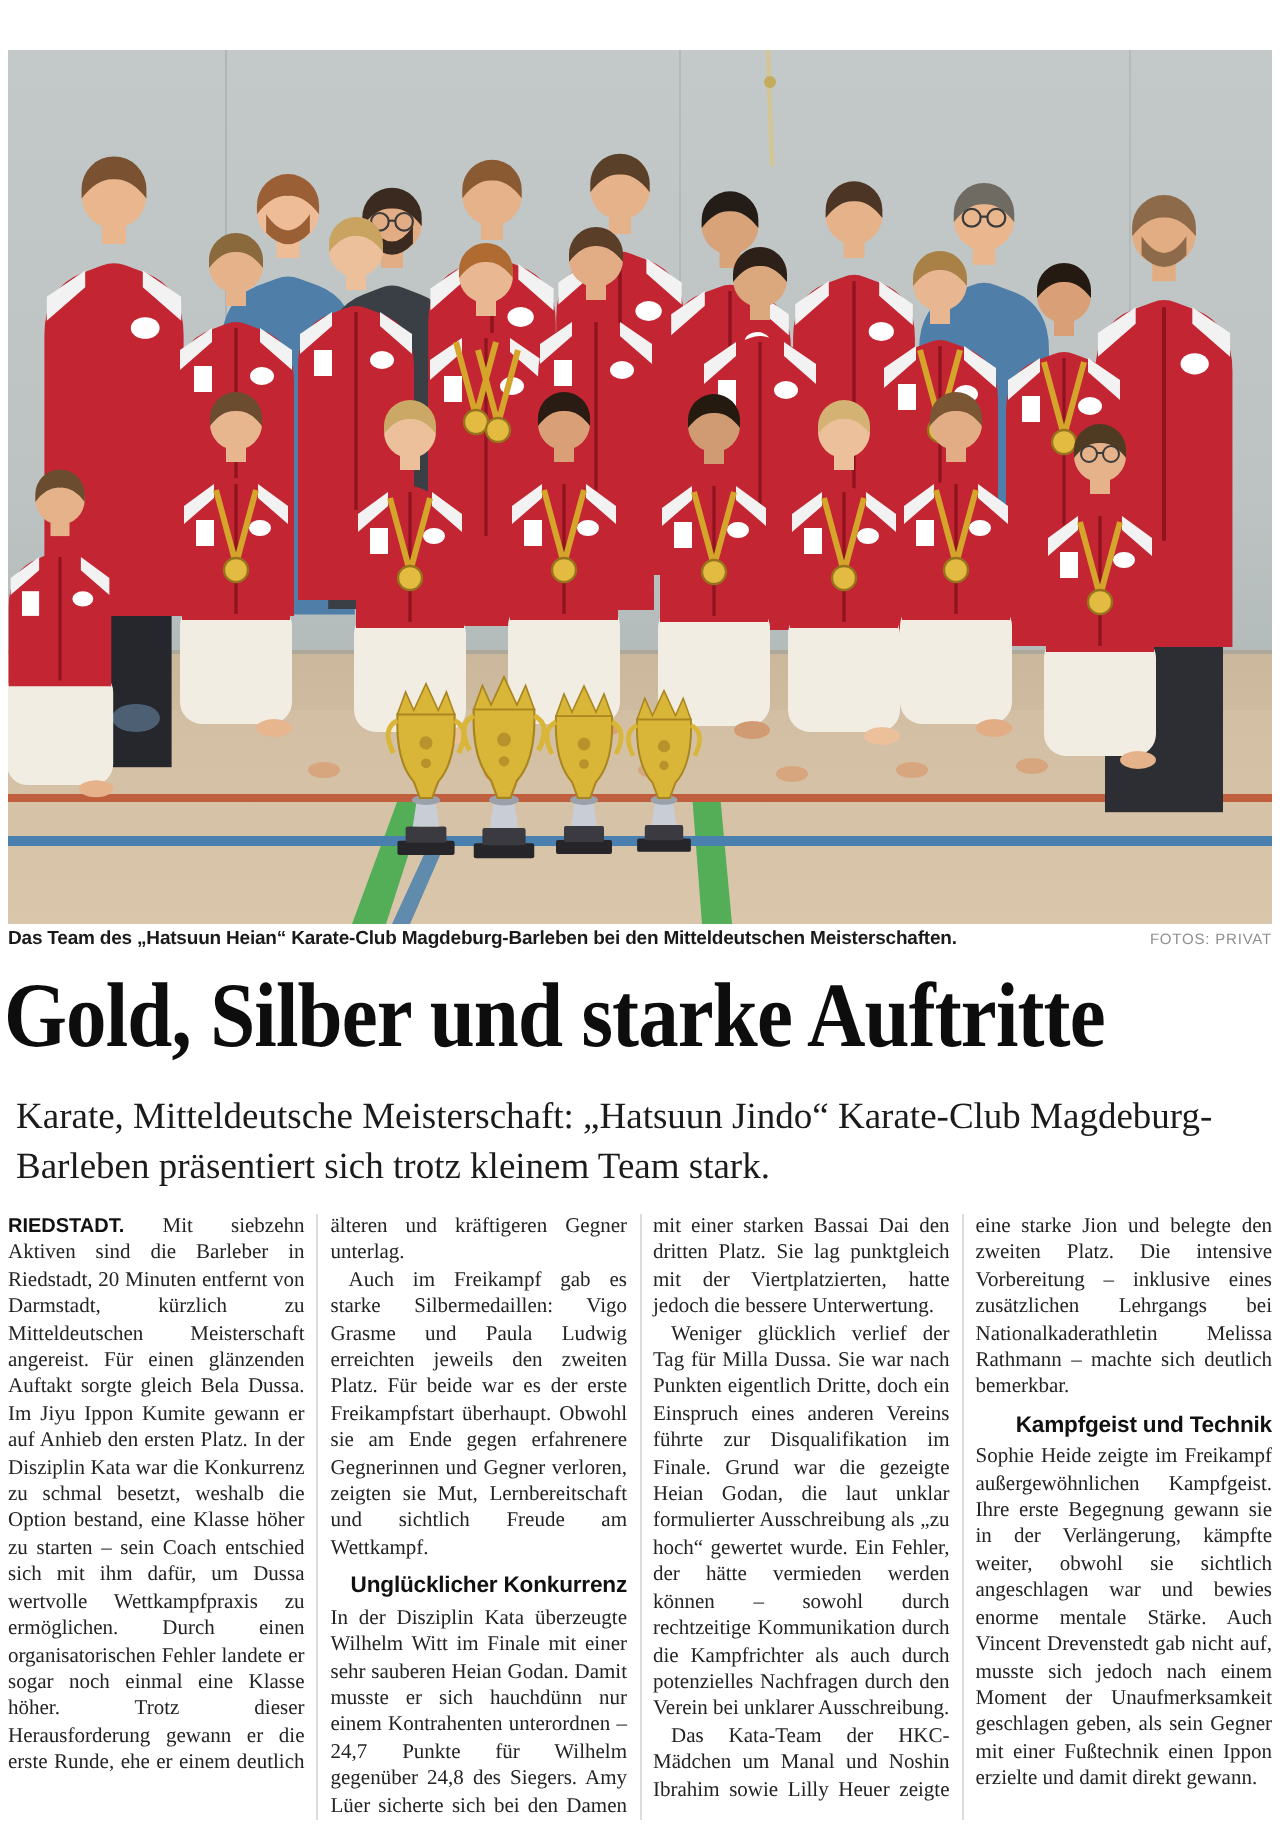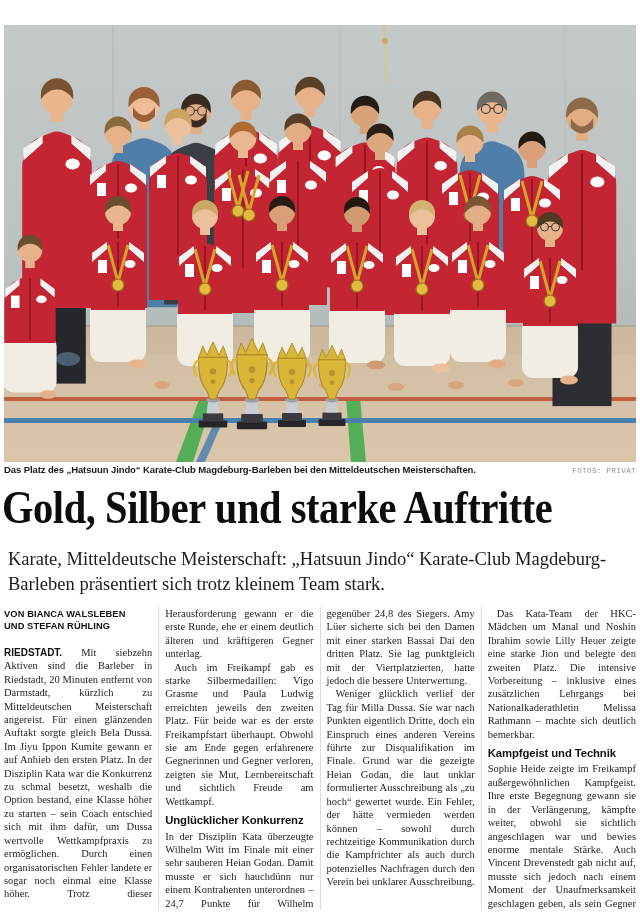--- a/index.html
+++ b/index.html
@@ -6,21 +6,21 @@
   body{width:640px;height:919px;position:relative;overflow:hidden;
        font-family:"Liberation Serif", serif;color:#232323;}
 
   .photo-wrap{position:absolute;left:4px;top:25px;width:632px;height:437px;overflow:hidden;}
   .photo-wrap svg{display:block;}
 
   .caption-row{position:absolute;left:4px;top:464px;width:632px;
     display:flex;justify-content:space-between;align-items:baseline;}
   .caption{font-family:"Liberation Sans", sans-serif;font-weight:700;
     font-size:9.5px;letter-spacing:-0.1px;color:#1a1a1a;}
-  .credit{font-family:Liberation Mono, monospace;font-size:7.5px;
+  .credit{font-family:Liberation Sans, sans-serif;font-size:7.5px;
     color:#8f8f8f;letter-spacing:0.4px;white-space:nowrap;}
 
   .headline{position:absolute;left:2px;top:481px;margin:0;width:640px;
     font-family:"Liberation Serif", serif;font-weight:700;font-size:46px;
     letter-spacing:-0.5px;color:#0d0d0d;white-space:nowrap;
     transform:scaleX(0.88);transform-origin:left top;}
 
   .subhead{position:absolute;left:4px;top:543px;margin:4px;width:624px;
     font-size:18.5px;line-height:1.33;color:#1b1b1b;}
 
@@ -30,21 +30,21 @@
     font-size:10.5px;line-height:13.4px;text-align:justify;
     hyphens:auto;-webkit-hyphens:auto;}
   .byline{font-family:"Liberation Sans", sans-serif;font-weight:700;
     font-size:9.3px;line-height:12px;color:#111;margin:1px 0 14px 0;
     letter-spacing:0.1px;text-align:left;}
   .article p{margin:0;}
   .article p.indent{text-indent:9px;}
   .lead-label{font-family:"Liberation Sans", sans-serif;font-weight:700;
     font-size:10px;color:#111;}
   .subheading{font-family:"Liberation Sans", sans-serif;font-weight:700;
-    font-size:11.3px;color:#111;margin:6px 0 2px 0;text-align:left;
+    font-size:11.3px;color:#111;margin:6px 0 2px 0;text-align:right;
     letter-spacing:-0.1px;}
 </style>
 </head>
 <body>
 
 <div class="photo-wrap">
   <svg width="632" height="437" viewBox="0 0 632 437">
     <defs>
       <linearGradient id="wallg" x1="0" y1="0" x2="0" y2="1">
         <stop offset="0" stop-color="#c3c9c8"></stop>
@@ -251,33 +251,29 @@
           <use href="#trophy"></use>
         </g>
       <g transform="translate(328,327) scale(0.96)">
           <use href="#trophy"></use>
         </g>
     </g>
   </svg>
 </div>
 
 <div class="caption-row">
-  <span class="caption">Das Platz des „Hatsuun Jindo“ Karate-Club Magdeburg-Barleben bei den Mitteldeutschen Meisterschaften.</span>
+  <span class="caption">Das Team des „Hatsuun Heian“ Karate-Club Magdeburg-Barleben bei den Mitteldeutschen Meisterschaften.</span>
   <span class="credit">FOTOS: PRIVAT</span>
 </div>
 
 <h1 class="headline">Gold, Silber und starke Auftritte</h1>
 
 <p class="subhead">Karate, Mitteldeutsche Meisterschaft: „Hatsuun Jindo“ Karate-Club Magdeburg-Barleben präsentiert sich trotz kleinem Team stark.</p>
 
 <div class="article">
-  <div class="byline">
-    <div>VON BIANCA WALSLEBEN</div>
-    <div>UND STEFAN RÜHLING</div>
-  </div>
   <p class="lead"><span class="lead-label">RIEDSTADT.</span> <span>Mit siebzehn Aktiven sind die Barleber in Riedstadt, 20 Minuten entfernt von Darmstadt, kürzlich zu Mitteldeutschen Meisterschaft angereist. Für einen glänzenden Auftakt sorgte gleich Bela Dussa. Im Jiyu Ippon Kumite gewann er auf Anhieb den ersten Platz. In der Disziplin Kata war die Konkurrenz zu schmal besetzt, weshalb die Option bestand, eine Klasse höher zu starten – sein Coach entschied sich mit ihm dafür, um Dussa wertvolle Wettkampfpraxis zu ermöglichen. Durch einen organisatorischen Fehler landete er sogar noch einmal eine Klasse höher. Trotz dieser Herausforderung gewann er die erste Runde, ehe er einem deutlich älteren und kräftigeren Gegner unterlag.</span></p>
   <p class="indent">Auch im Freikampf gab es starke Silbermedaillen: Vigo Grasme und Paula Ludwig erreichten jeweils den zweiten Platz. Für beide war es der erste Freikampfstart überhaupt. Obwohl sie am Ende gegen erfahrenere Gegnerinnen und Gegner verloren, zeigten sie Mut, Lernbereitschaft und sichtlich Freude am Wettkampf.</p>
   <h3 class="subheading">Unglücklicher Konkurrenz</h3>
   <p>In der Disziplin Kata überzeugte Wilhelm Witt im Finale mit einer sehr sauberen Heian Godan. Damit musste er sich hauchdünn nur einem Kontrahenten unterordnen – 24,7 Punkte für Wilhelm gegenüber 24,8 des Siegers. Amy Lüer sicherte sich bei den Damen mit einer starken Bassai Dai den dritten Platz. Sie lag punktgleich mit der Viertplatzierten, hatte jedoch die bessere Unterwertung.</p>
   <p class="indent">Weniger glücklich verlief der Tag für Milla Dussa. Sie war nach Punkten eigentlich Dritte, doch ein Einspruch eines anderen Vereins führte zur Disqualifikation im Finale. Grund war die gezeigte Heian Godan, die laut unklar formulierter Ausschreibung als „zu hoch“ gewertet wurde. Ein Fehler, der hätte vermieden werden können – sowohl durch rechtzeitige Kommunikation durch die Kampfrichter als auch durch potenzielles Nachfragen durch den Verein bei unklarer Ausschreibung.</p>
   <p class="indent">Das Kata-Team der HKC-Mädchen um Manal und Noshin Ibrahim sowie Lilly Heuer zeigte eine starke Jion und belegte den zweiten Platz. Die intensive Vorbereitung – inklusive eines zusätzlichen Lehrgangs bei Nationalkaderathletin Melissa Rathmann – machte sich deutlich bemerkbar.</p>
   <h3 class="subheading">Kampfgeist und Technik</h3>
   <p>Sophie Heide zeigte im Freikampf außergewöhnlichen Kampfgeist. Ihre erste Begegnung gewann sie in der Verlängerung, kämpfte weiter, obwohl sie sichtlich angeschlagen war und bewies enorme mentale Stärke. Auch Vincent Drevenstedt gab nicht auf, musste sich jedoch nach einem Moment der Unaufmerksamkeit geschlagen geben, als sein Gegner mit einer Fußtechnik einen Ippon erzielte und damit direkt gewann.</p>
 
 </div>

